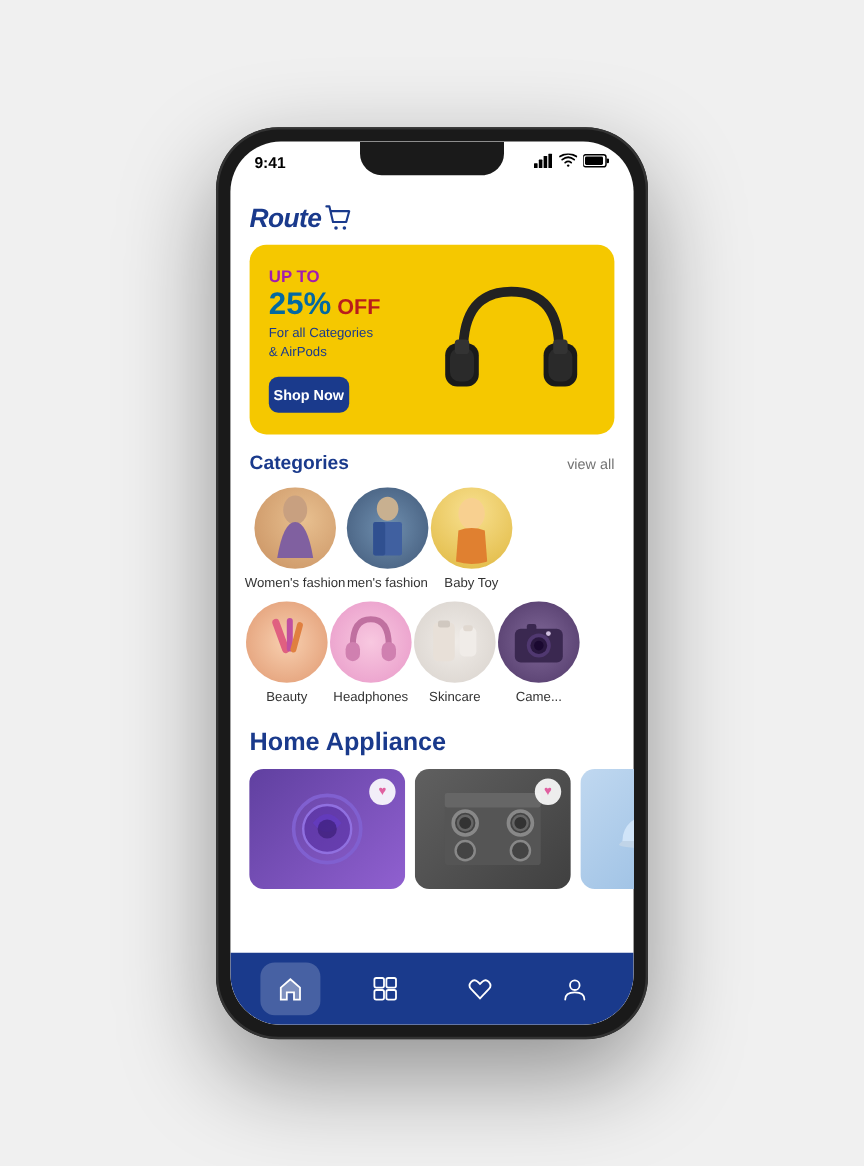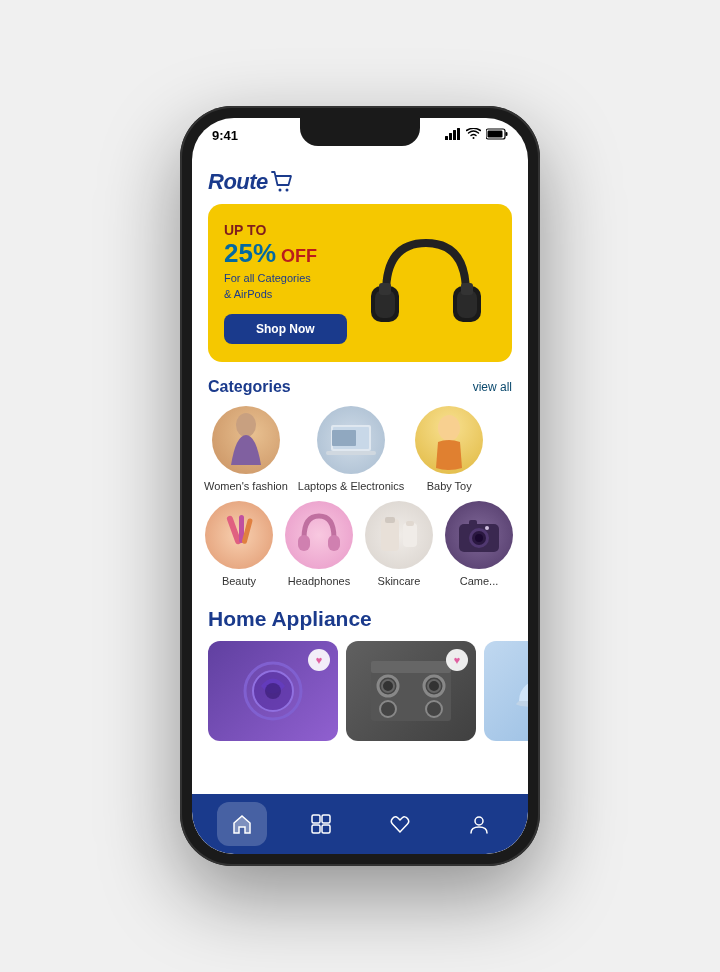--- a/index.html
+++ b/index.html
@@ -122,21 +122,21 @@
       align-items: center;
       justify-content: space-between;
       overflow: hidden;
       position: relative;
       min-height: 140px;
     }
     .banner-text { flex: 1; }
     .banner-up {
       font-size: 14px;
       font-weight: 700;
-      color: #7f1d1d;
+      color: #a21caf;
       line-height: 1.2;
     }
     .banner-percent {
       font-size: 26px;
       font-weight: 900;
       color: #0369a1;
       line-height: 1.1;
     }
     .banner-off {
       font-size: 18px;
@@ -147,21 +147,21 @@
       font-size: 11px;
       color: #1a3a8c;
       margin: 4px 0 12px;
       line-height: 1.4;
     }
     .shop-now-btn {
       background: #1a3a8c;
       color: #fff;
       border: none;
       border-radius: 8px;
-      padding: 8px 32px;
+      padding: 8px 4px;
       font-size: 12px;
       font-weight: 600;
       cursor: pointer;
       width: fit-content;
     }
     
     .banner-image {
       width: 140px;
       height: 120px;
       flex-shrink: 0;
@@ -177,28 +177,27 @@
       justify-content: space-between;
       padding: 0 16px 10px;
     }
     .section-title {
       font-size: 16px;
       font-weight: 700;
       color: #1a3a8c;
     }
     .view-all {
       font-size: 12px;
-      color: #0c4a6e;
+      color: #737373;
     }
 
     
     .categories-scroll {
       padding: 0 12px;
       display: flex;
-      gap: 10px;
       overflow-x: auto;
       margin-bottom: 8px;
     }
     .categories-scroll::-webkit-scrollbar { display: none; }
     .category-item {
       display: flex;
       flex-direction: column;
       align-items: center;
       min-width: 70px;
     }
@@ -408,29 +407,28 @@
         <div class="category-item">
           <div class="category-circle img-women">
             <svg width="50" height="60" viewBox="0 0 50 60" fill="none">
               <ellipse cx="25" cy="15" rx="10" ry="12" fill="#c8a080"></ellipse>
               <path d="M10 55 Q15 25 25 25 Q35 25 40 55 Z" fill="#8060a0"></path>
             </svg>
           </div>
           <span class="category-label">Women's fashion</span>
         </div>
         <div class="category-item">
-          <div class="category-circle img-laptop">
-            <svg width="54" height="40" viewBox="0 0 54 40" fill="none">
-              <rect x="7" y="5" width="40" height="26" rx="2" fill="#e0e8f0"></rect>
-              <rect x="9" y="7" width="36" height="22" rx="1" fill="#c8d8e8"></rect>
-              <rect x="2" y="31" width="50" height="4" rx="2" fill="#d0d8e0"></rect>
-              <rect x="8" y="10" width="24" height="16" rx="1" fill="#90a8c0"></rect>
-            </svg>
-          </div>
-          <span class="category-label">Laptops &amp; Electronics</span>
+          <div class="category-circle img-men">
+            <svg width="50" height="60" viewBox="0 0 50 60" fill="none">
+              <ellipse cx="25" cy="14" rx="9" ry="10" fill="#c8b090"></ellipse>
+              <rect x="13" y="25" width="24" height="28" rx="2" fill="#4060a0"></rect>
+              <rect x="13" y="25" width="10" height="28" rx="2" fill="#305090"></rect>
+            </svg>
+          </div>
+          <span class="category-label">men's fashion</span>
         </div>
         <div class="category-item">
           <div class="category-circle img-baby">
             <svg width="50" height="60" viewBox="0 0 50 60" fill="none">
               <ellipse cx="25" cy="18" rx="11" ry="13" fill="#f8d090"></ellipse>
               <path d="M14 32 Q25 28 36 32 L38 58 Q25 62 12 58 Z" fill="#e08030"></path>
             </svg>
           </div>
           <span class="category-label">Baby Toy</span>
         </div>

